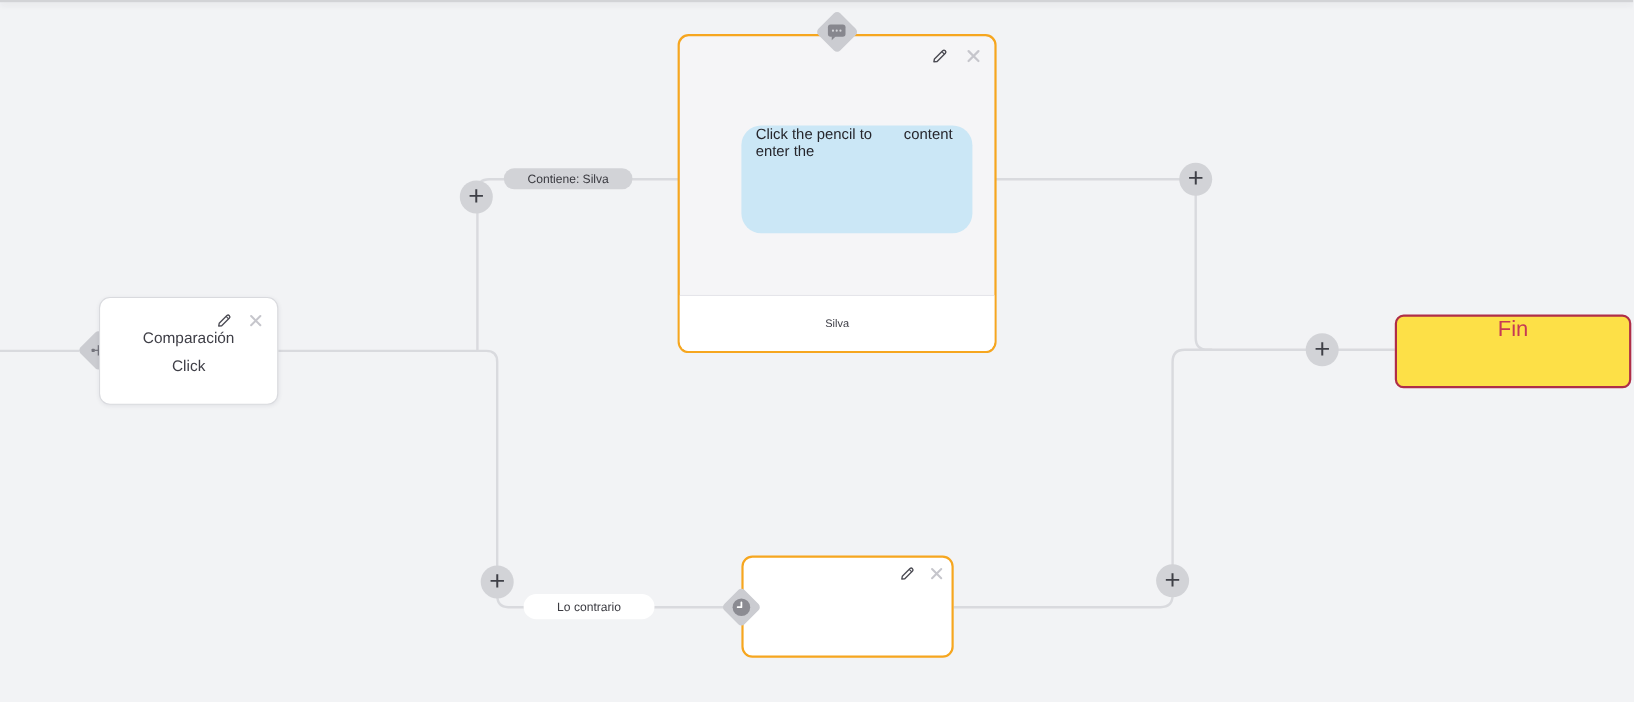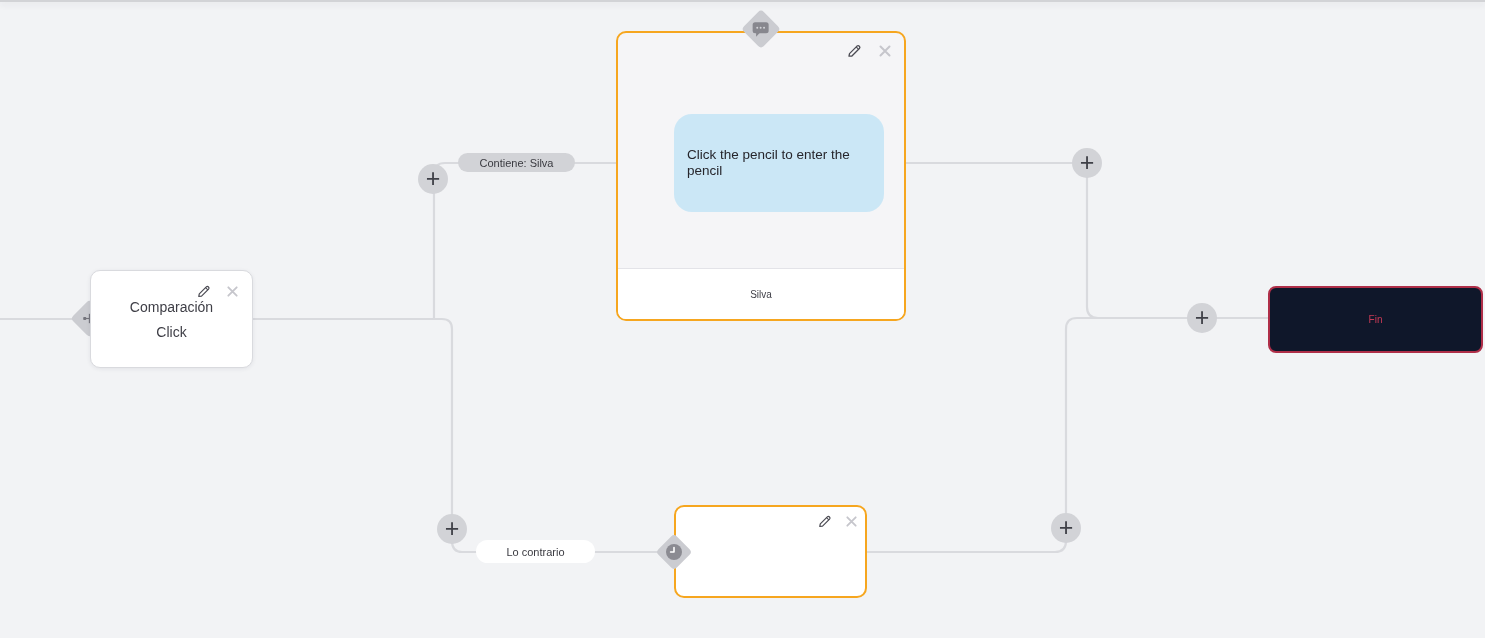--- a/index.html
+++ b/index.html
@@ -21,32 +21,32 @@
                      box-shadow:0 1px 4px rgba(35,35,60,.08); }
   .comparison .title { margin-top:24px; text-align:center; font-size:14px; color:#3E3E46; line-height:25px; }
 
   .card.message { left:616px; top:31px; width:290px; height:290px;
                   background:#F5F5F7; border:2px solid #F6A61F; }
   .message .footer { position:absolute; left:0; right:0; bottom:0; height:51px;
                      background:#FFFFFF; border-top:1.5px solid #E3E3E8;
                      border-radius:0 0 8px 8px; display:flex; align-items:center; justify-content:center;
                      font-size:10px; color:#3E3E46; }
   .message .bubble { position:absolute; left:56px; top:81px; width:210px; height:98px;
-                     background:#CBE7F6; border-radius:18px; display:flex; flex-direction:column;
+                     background:#CBE7F6; border-radius:18px; display:flex; flex-direction:row;
                      justify-content:center; padding:0 18px 0 13px;
                      font-size:13.5px; color:#26262C; line-height:16px; }
 
   .card.branch-else { left:674px; top:505px; width:193px; height:93px;
                       background:#FFFFFF; border:2px solid #F6A61F; }
   .branch-else .txt { margin-top:26px; text-align:center; font-size:13.5px; color:#3E3E46; line-height:16px; }
 
   .card.end-node { left:1268px; top:286px; width:215px; height:67px;
-                   background:#0f172a; border:2px solid #AF2E48; border-radius:8px;
-                   display:flex; align-items:center; justify-content:center;
-                   font-size:10px; color:#C63A55; }
+                   background:#fde047; border:2px solid #AF2E48; border-radius:8px;
+                   display:flex; align-items:flex-start; justify-content:center;
+                   font-size:20px; color:#C63A55; }
 
   
   .iconrow { position:absolute; display:flex; align-items:center; }
   .comparison .iconrow { top:13px; right:13px; gap:15px; }
   .message .iconrow    { top:10px; right:12px; gap:16px; }
   .branch-else .iconrow{ top:7px;  right:7px;  gap:13px; }
   .iconbtn { display:inline-flex; cursor:pointer; }
 
   
   .diamond { position:absolute; background:#CBCCD1; border-radius:4px;
@@ -148,21 +148,21 @@
         </svg>
       </span>
       <span class="iconbtn">
         <svg width="14" height="14" viewBox="0 0 14 14">
           <path d="M2.5 2.5l9 9M11.5 2.5l-9 9" stroke="#C6C6CC" stroke-width="2" stroke-linecap="round"></path>
         </svg>
       </span>
     </div>
     <div class="bubble">
       <div>Click the pencil to enter the</div>
-      <div>pencil</div>
+      <div>content</div>
     </div>
     <div class="footer">
       <span>Silva</span>
     </div>
   </div>
 
   <div class="diamond port-message">
     <span>
       <svg width="18" height="17" viewBox="0 0 18 17">
         <rect x="1" y="1.5" width="16" height="11" rx="2.5" fill="#87878E"></rect>

